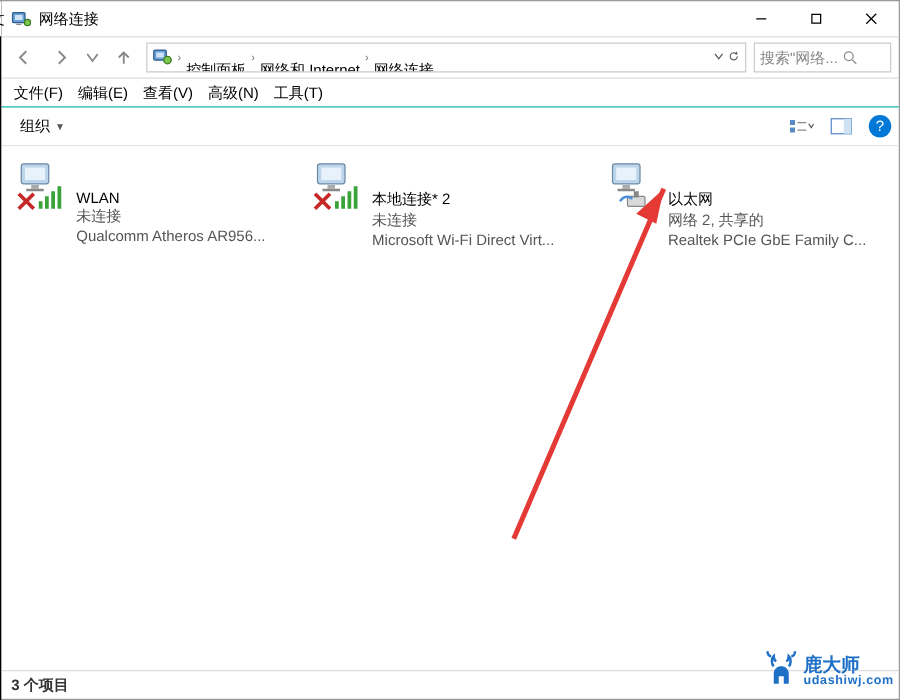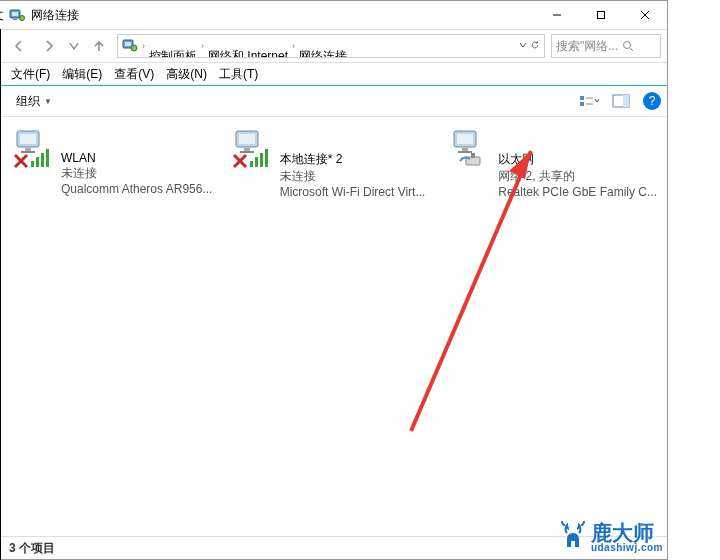--- a/index.html
+++ b/index.html
@@ -1,16 +1,16 @@
 <!DOCTYPE html>
 <html><head>
 <meta charset="utf-8">
 <style>
   html,body{margin:0;padding:0;font-family:"Microsoft YaHei","Segoe UI",sans-serif;font-size:12px;color:#000;background:#fff;}
-  .window{width:668px;height:560px;display:flex;flex-direction:column;border:1px solid #999;box-sizing:border-box;position:relative;background:#fff;}
+  .window{width:720px;height:560px;display:flex;flex-direction:column;border:1px solid #999;box-sizing:border-box;position:relative;background:#fff;}
   .titlebar{height:28px;display:flex;align-items:center;border-bottom:1px solid #ddd;}
   .titlebar .icon{width:16px;height:16px;margin:0 6px 0 8px;}
   .titlebar .title{flex:0 0 auto;}
   .titlebar .spacer{flex:1;}
   .winbtn{width:44px;height:28px;display:flex;align-items:center;justify-content:center;}
   .winbtn svg{width:10px;height:10px;}
   .addrbar{height:32px;display:flex;align-items:center;gap:6px;padding:0 6px;border-bottom:1px solid #ddd;}
   .navarrow{width:24px;height:24px;display:flex;align-items:center;justify-content:center;color:#888;}
   .navarrow svg{width:14px;height:14px;}
   .addrbox{flex:1;height:22px;border:1px solid #ccc;display:flex;align-items:center;padding:0 4px;gap:4px;overflow:hidden;}
@@ -35,21 +35,21 @@
   .conn .thumb svg{width:44px;height:44px;}
   .conn .lines{flex:1;min-width:0;}
   .conn .name{white-space:nowrap;margin-top:24px;}
   .conn .status{color:#555;white-space:nowrap;}
   .conn .desc{color:#555;white-space:nowrap;overflow:hidden;text-overflow:ellipsis;}
   .statusbar{height:22px;border-top:1px solid #ddd;display:flex;align-items:center;padding:0 8px;color:#333;font-weight:bold;}
   .arrow-annot{position:absolute;pointer-events:none;}
   .watermark{position:absolute;right:4px;bottom:4px;display:flex;align-items:center;color:#1e70c7;font-weight:bold;pointer-events:none;}
   .watermark .logo{width:36px;height:36px;}
   .watermark .txt{display:flex;flex-direction:column;line-height:1;}
-  .watermark .big{font-size:21px;}
+  .watermark .big{font-size:15px;}
   .watermark .small{font-size:10px;letter-spacing:0.5px;}
   .leftedge{position:absolute;left:-9px;top:0;width:9px;height:560px;background:#000;}
   .leftedge .top{position:absolute;left:0;top:0;width:9px;height:28px;background:#fff;}
   .leftedge .top::after{content:"文";position:absolute;left:0;top:6px;font-size:12px;color:#000;}
 </style>
 </head>
 <body>
 
 <div class="window">
   <div class="leftedge">

